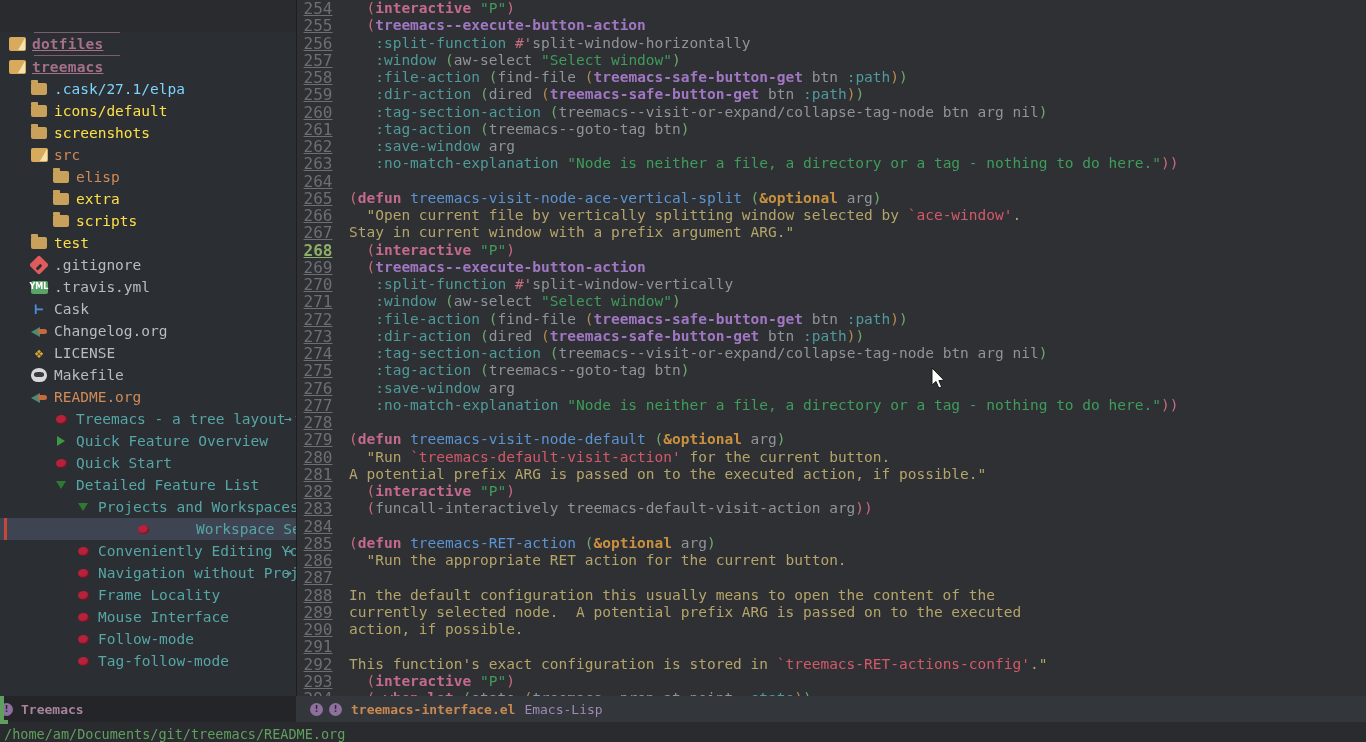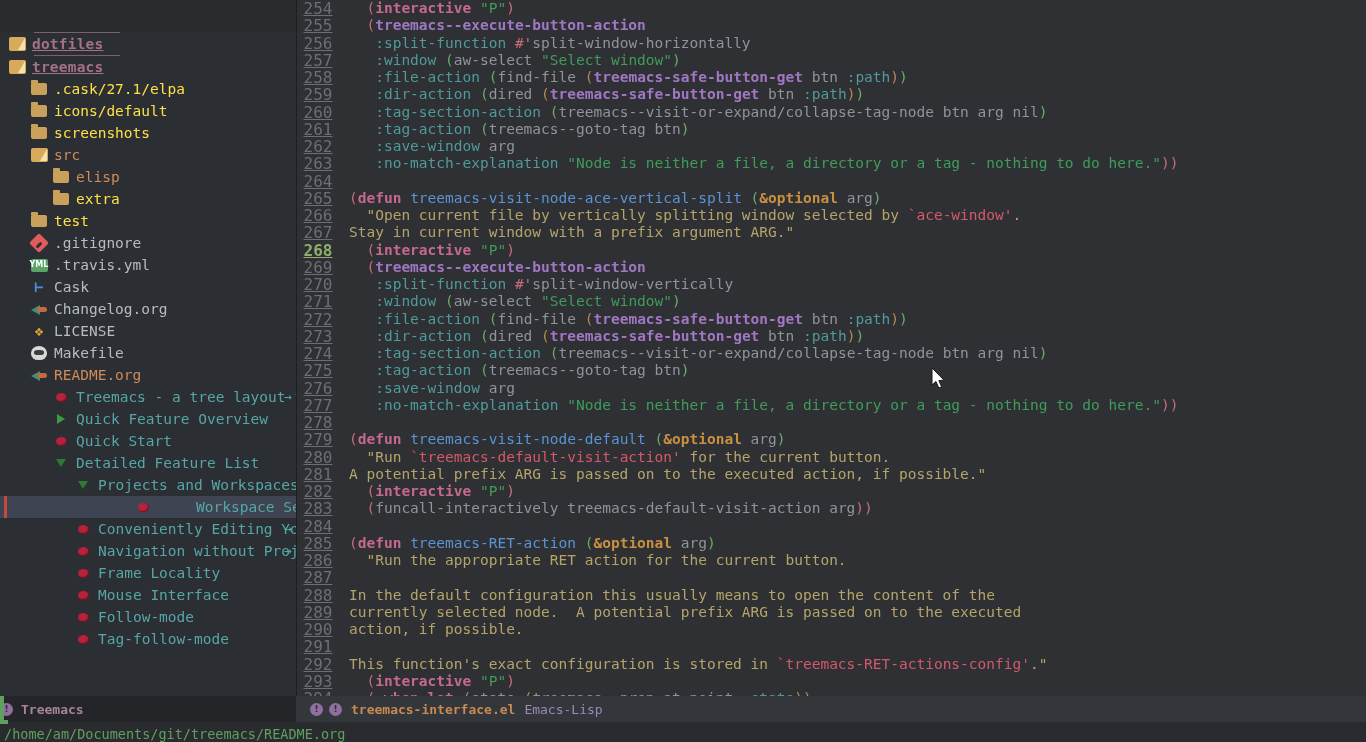--- a/index.html
+++ b/index.html
@@ -29,21 +29,21 @@
   .root-sep{height:0;border-top:1px solid #7a5f72;width:86px;margin-left:34px;}
 
   
   .fold-closed{width:16px;height:12px;background:#c9a15a;border-radius:1px 2px 2px 2px;position:relative;}
   .fold-closed:before{content:"";position:absolute;left:0;top:-3px;width:7px;height:3px;background:#c9a15a;border-radius:1px 1px 0 0;}
   .fold-proj{width:17px;height:14px;background:#d8ab5c;border-radius:2px;position:relative;}
   .fold-proj:after{content:"";position:absolute;right:1px;top:1px;width:0;height:0;
       border-left:7px solid transparent;border-bottom:12px solid #f3e2b4;}
 
   .dir-name{color:#fde047;}
-  .dir-name.dim{color:#fde047;}
+  .dir-name.dim{color:#7dd3fc;}
   .dir-name.orange{color:#d08b57;}
 
   
   .g-git{width:14px;height:14px;background:#e05c5c;transform:rotate(45deg);border-radius:2px;}
   .g-git:after{content:"";position:absolute;width:3px;height:7px;background:#2b2e33;border-radius:2px;top:5px;left:7px;}
   .g-yml{width:17px;height:13px;background:#5aa469;border-radius:2px;color:#ffffff;
          font-size:8px;font-weight:bold;display:flex;align-items:center;justify-content:center;
          font-family:"DejaVu Sans",sans-serif;}
   .g-cask{color:#4a90d9;font-size:15px;font-weight:bold;line-height:1;}
   .g-org{width:16px;height:11px;position:relative;}
@@ -171,20 +171,27 @@
           <span class="tm-label dir-name orange">elisp</span>
         </div>
         <div class="tm-row">
           <span class="ind" style="width: 52px;"></span>
           <span class="ico">
             <span class="fold-closed"></span>
           </span>
           <span class="tm-label dir-name">extra</span>
         </div>
         <div class="tm-row">
+          <span class="ind" style="width: 52px;"></span>
+          <span class="ico">
+            <span class="fold-closed"></span>
+          </span>
+          <span class="tm-label dir-name">scripts</span>
+        </div>
+        <div class="tm-row">
           <span class="ind" style="width: 30px;"></span>
           <span class="ico">
             <span class="fold-closed"></span>
           </span>
           <span class="tm-label dir-name">test</span>
         </div>
         <div class="tm-row">
           <span class="ind" style="width: 30px;"></span>
           <span class="ico">
             <span class="g-git"></span>

